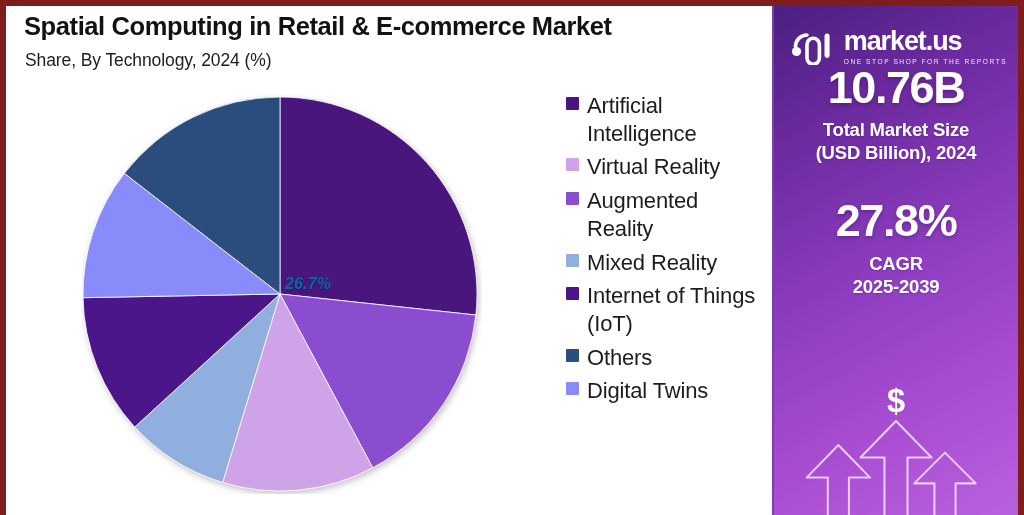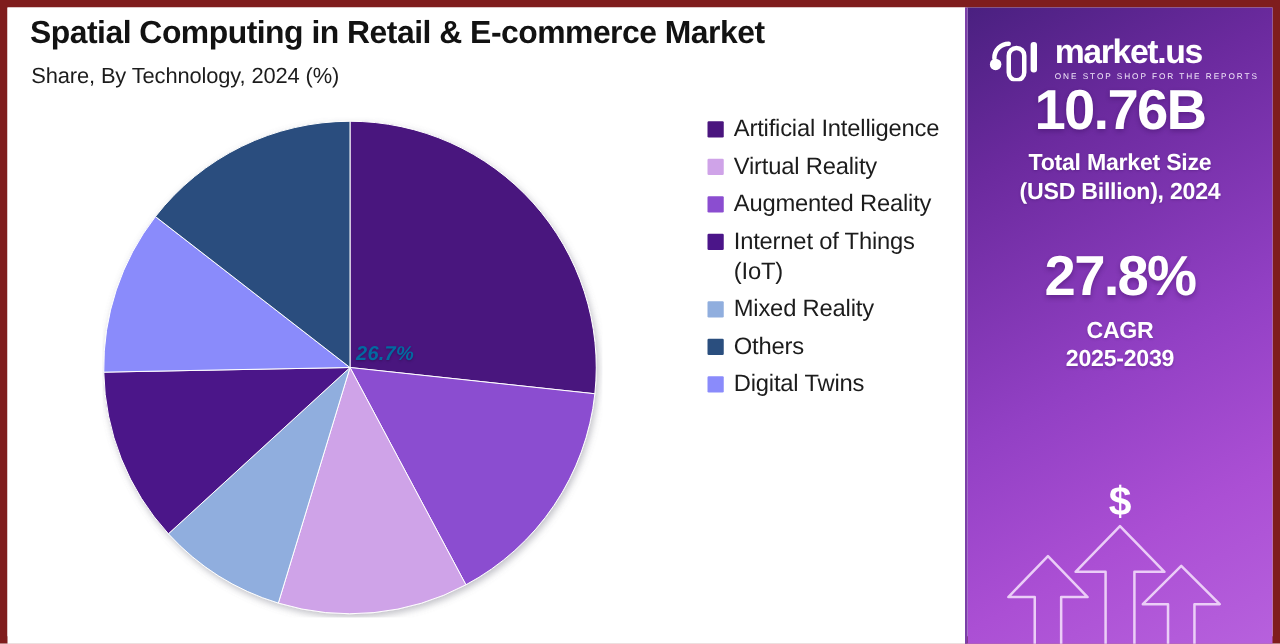--- a/index.html
+++ b/index.html
@@ -78,21 +78,21 @@
     margin-bottom: 6px;
   }
   .legend-swatch {
     flex: 0 0 auto;
     width: 13px; height: 13px;
     margin-top: 5px;
     margin-right: 8px;
     border-radius: 1px;
   }
   .legend-label {
-    font-size: 19px;
+    font-size: 22px;
     line-height: 1.26;
     color: #1c1c1c;
     letter-spacing: -0.15px;
     max-width: 178px;
   }
 
   
   #stats-panel {
     position: relative;
     flex: 1 1 auto;
@@ -214,26 +214,26 @@
         </div>
         <div class="legend-item">
           <span class="legend-swatch" style="background: rgb(207, 163, 232);"></span>
           <span class="legend-label">Virtual Reality</span>
         </div>
         <div class="legend-item">
           <span class="legend-swatch" style="background: rgb(139, 77, 208);"></span>
           <span class="legend-label">Augmented Reality</span>
         </div>
         <div class="legend-item">
+          <span class="legend-swatch" style="background: rgb(144, 174, 222);"></span>
+          <span class="legend-label">Mixed Reality</span>
+        </div>
+        <div class="legend-item">
           <span class="legend-swatch" style="background: rgb(75, 21, 137);"></span>
           <span class="legend-label">Internet of Things (IoT)</span>
-        </div>
-        <div class="legend-item">
-          <span class="legend-swatch" style="background: rgb(144, 174, 222);"></span>
-          <span class="legend-label">Mixed Reality</span>
         </div>
         <div class="legend-item">
           <span class="legend-swatch" style="background: rgb(42, 78, 126);"></span>
           <span class="legend-label">Others</span>
         </div>
         <div class="legend-item">
           <span class="legend-swatch" style="background: rgb(138, 139, 251);"></span>
           <span class="legend-label">Digital Twins</span>
         </div>
       </div>

